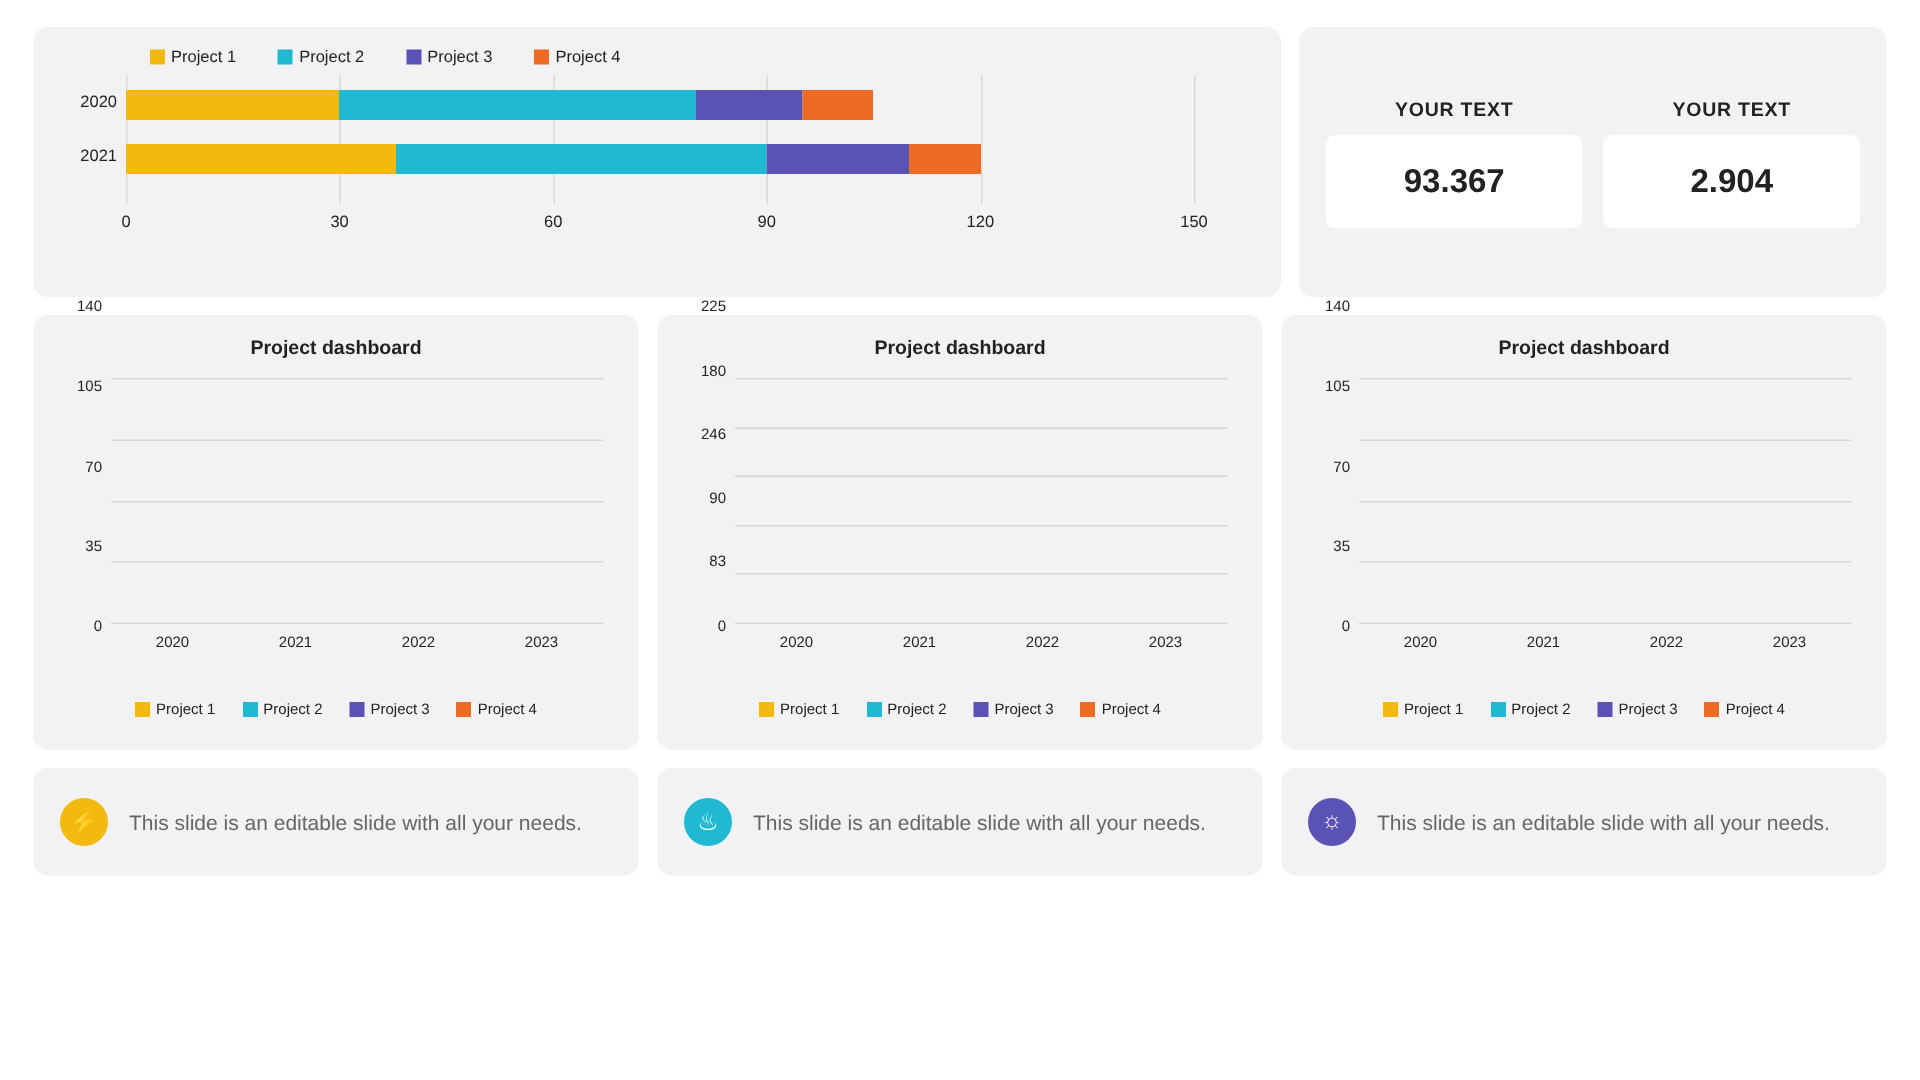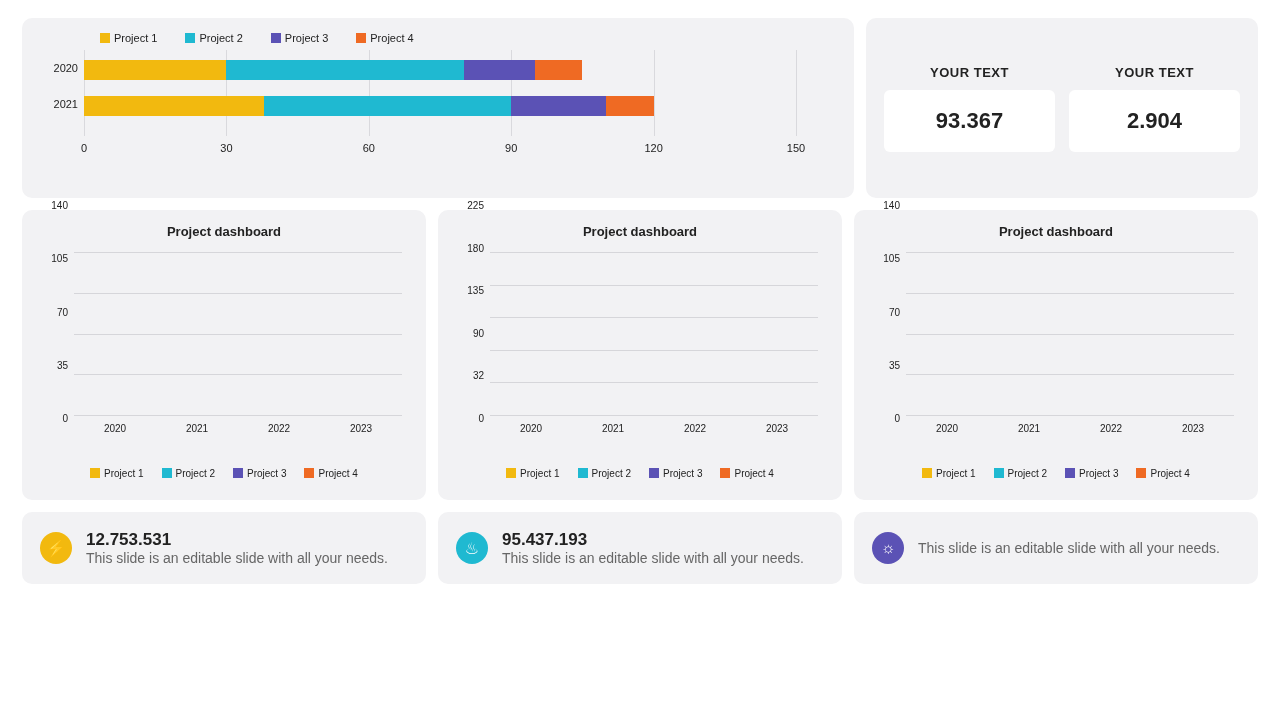--- a/index.html
+++ b/index.html
@@ -216,23 +216,23 @@
             <div style="position: absolute; left: 62.5%; bottom: -18px; transform: translateX(-50%); font-size: 10px;">2022</div>
             <div class="vbar-col" style="left: calc(87.5% - 14px);">
               <div class="seg" style="height: 8.88889%; background: rgb(242, 185, 15);"></div>
               <div class="seg" style="height: 15.5556%; background: rgb(31, 185, 209);"></div>
               <div class="seg" style="height: 11.1111%; background: rgb(91, 82, 181);"></div>
               <div class="seg" style="height: 4.44444%; background: rgb(239, 106, 35);"></div>
             </div>
             <div style="position: absolute; left: 87.5%; bottom: -18px; transform: translateX(-50%); font-size: 10px;">2023</div>
           </div>
           <div class="vbar-ylabel" style="bottom: calc(0% + 42px);">0</div>
-          <div class="vbar-ylabel" style="bottom: calc(20% + 42px);">32</div>
+          <div class="vbar-ylabel" style="bottom: calc(20% + 42px);">83</div>
           <div class="vbar-ylabel" style="bottom: calc(40% + 42px);">90</div>
-          <div class="vbar-ylabel" style="bottom: calc(60% + 42px);">135</div>
+          <div class="vbar-ylabel" style="bottom: calc(60% + 42px);">246</div>
           <div class="vbar-ylabel" style="bottom: calc(80% + 42px);">180</div>
           <div class="vbar-ylabel" style="bottom: calc(100% + 42px); margin-top: 12px;">225</div>
         </div>
       <div class="vlegend-row">
           <div class="legend small">
             <div class="legend-item">
               <span class="sw" style="background: rgb(242, 185, 15);"></span>
               <span>Project 1</span>
             </div>
             <div class="legend-item">
@@ -314,28 +314,26 @@
             </div>
           </div>
         </div>
     </div>
   </div>
 
   <div class="row row3">
     <div class="card stat">
       <div class="icon" style="background:#f2b90f">⚡</div>
       <div class="stat-text">
-        <div class="num">12.753.531</div>
         <div class="desc">This slide is an editable slide with all your needs.</div>
       </div>
     </div>
     <div class="card stat">
       <div class="icon" style="background:#1fb9d1">♨</div>
       <div class="stat-text">
-        <div class="num">95.437.193</div>
         <div class="desc">This slide is an editable slide with all your needs.</div>
       </div>
     </div>
     <div class="card stat">
       <div class="icon" style="background:#5b52b5">☼</div>
       <div class="stat-text">
         <div class="desc">This slide is an editable slide with all your needs.</div>
       </div>
     </div>
   </div>

